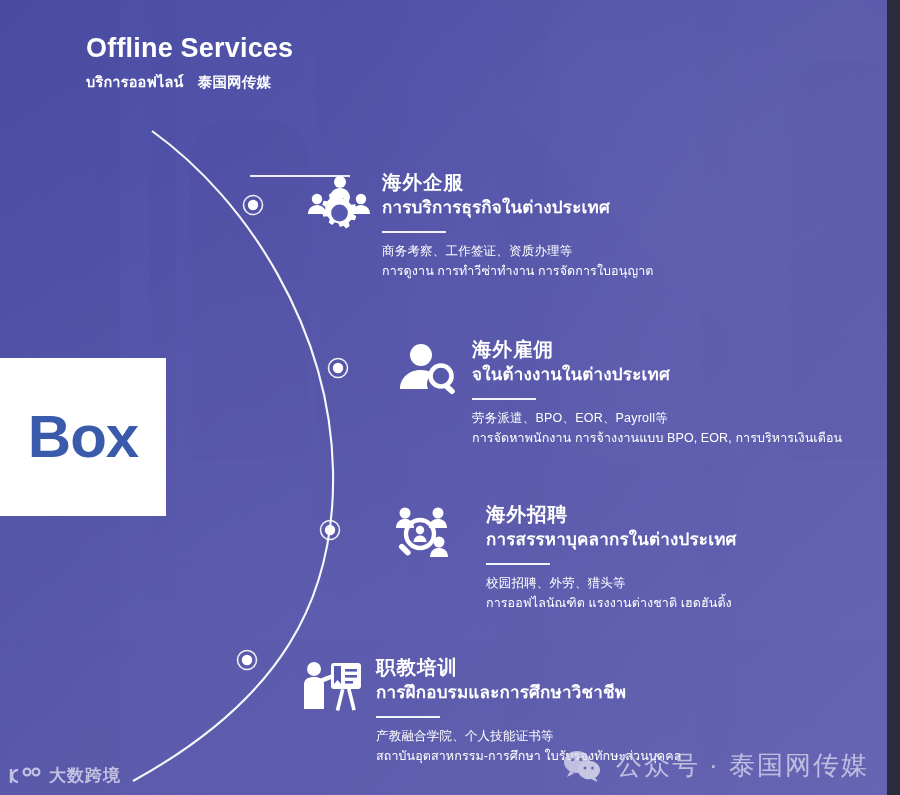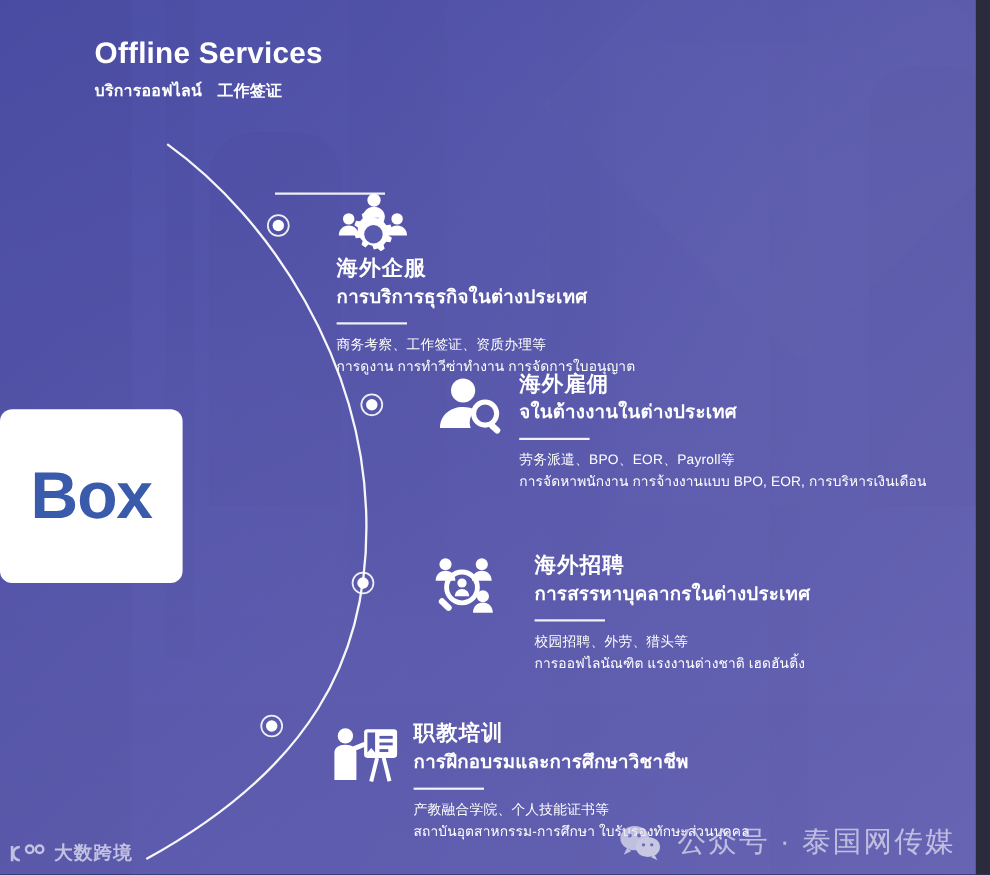--- a/index.html
+++ b/index.html
@@ -142,29 +142,28 @@
     font-size: 12.5px;
     line-height: 1.6;
     letter-spacing: 0.1px;
     white-space: nowrap;
   }
 
   
   .box-overlay {
     position: absolute;
     left: 0;
-    top: 372px;
+    top: 358px;
     width: 166px;
     height: 158px;
     background: #ffffff;
     z-index: 8;
     display: flex;
     align-items: center;
     justify-content: center;
-    border-radius: 11px;
   }
   .box-overlay span {
     color: #3a5bab;
     font-size: 60px;
     font-weight: bold;
     letter-spacing: -1px;
     line-height: 1;
   }
 
   
@@ -218,21 +217,21 @@
   <div class="bg-shape" style="left:120px;top:300px;width:190px;height:260px;opacity:0.4;"></div>
   <div class="bg-dark" style="left:190px;top:120px;width:120px;height:340px;opacity:0.7;border-radius:40px 40px 0 0;"></div>
   <div class="bg-dark" style="left:790px;top:60px;width:110px;height:400px;opacity:0.6;border-radius:40px 40px 0 0;"></div>
   <div class="bg-dark" style="left:0;top:640px;width:900px;height:155px;opacity:0.35;"></div>
   <div class="bg-veil"></div>
   <div class="bg-tint"></div>
 
   <div class="header">
     <div class="header-en">Offline Services</div>
     <div class="header-sub">
-      <span class="th">บริการออฟไลน์</span><span>工作签证</span>
+      <span class="th">บริการออฟไลน์</span><span>泰国网传媒</span>
     </div>
   </div>
 
   <svg class="timeline" viewBox="0 0 900 795">
     <path d="M 152,131 C 248,200 330,330 333,470 C 336,600 280,700 133,781" fill="none" stroke="#ffffff" stroke-width="2.1" opacity="0.95"></path>
     <line x1="250" y1="176" x2="350" y2="176" stroke="#ffffff" stroke-width="2" opacity="0.9"></line>
     <g>
       <circle cx="253" cy="205" r="9.5" fill="none" stroke="#ffffff" stroke-width="1.6" opacity="0.9"></circle>
       <circle cx="253" cy="205" r="5.2" fill="#ffffff"></circle>
     </g>
@@ -243,21 +242,21 @@
     <g>
       <circle cx="330" cy="530" r="9.5" fill="none" stroke="#ffffff" stroke-width="1.6" opacity="0.9"></circle>
       <circle cx="330" cy="530" r="5.2" fill="#ffffff"></circle>
     </g>
     <g>
       <circle cx="247" cy="660" r="9.5" fill="none" stroke="#ffffff" stroke-width="1.6" opacity="0.9"></circle>
       <circle cx="247" cy="660" r="5.2" fill="#ffffff"></circle>
     </g>
   </svg>
 
-  <div class="block" style="left:306px;top:170px;width:470px;flex-direction:column;">
+  <div class="block" style="left:306px;top:170px;width:470px;">
     <div class="block-icon">
       <svg viewBox="0 0 64 62" width="64" height="62">
         <g fill="#ffffff">
           <circle cx="34" cy="10" r="6"></circle>
           <path d="M24 26c0-6 4.5-10 10-10s10 4 10 10z"></path>
           <circle cx="11" cy="27" r="5.2"></circle>
           <path d="M2 42c0-5.4 4-9 9-9s9 3.6 9 9z"></path>
           <circle cx="55" cy="27" r="5.2"></circle>
           <path d="M46 42c0-5.4 4-9 9-9s9 3.6 9 9z"></path>
           <path d="M34 25.5l3.6 1.1 2.7-2.6 3.5 2.3-1 3.6 2.5 2.8 3.7-.5 1.4 4-3.1 2.1-.1 3.8 3.1 2.1-1.4 4-3.7-.5-2.5 2.8 1 3.6-3.5 2.3-2.7-2.6-3.6 1.1-1.4-3.5-3.6-1.1-2.7 2.6-3.5-2.3 1-3.6-2.5-2.8-3.7.5-1.4-4 3.1-2.1.1-3.8-3.1-2.1 1.4-4 3.7.5 2.5-2.8-1-3.6 3.5-2.3 2.7 2.6 3.6-1.1z"></path>

